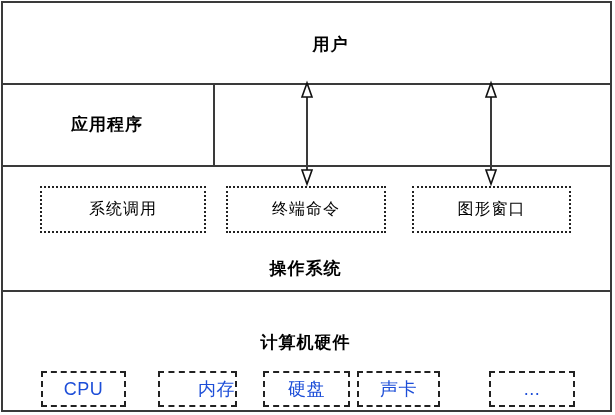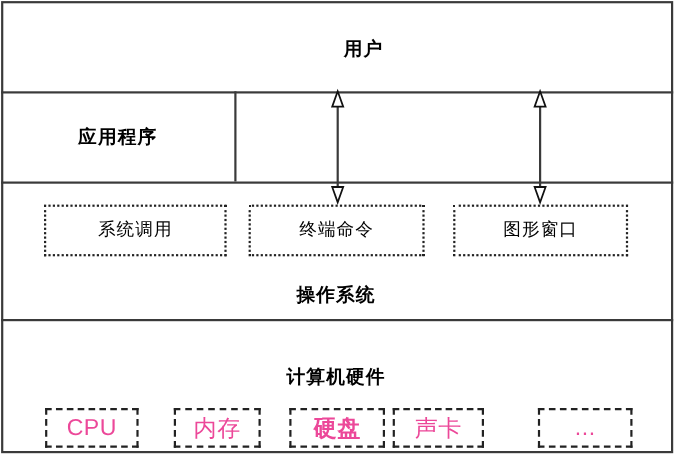--- a/index.html
+++ b/index.html
@@ -73,23 +73,23 @@
     color: #000000;
     background: transparent;
   }
   .hw-box {
     position: absolute;
     box-sizing: border-box;
     border: 2px dashed #222222;
     display: flex;
     align-items: center;
     justify-content: center;
-    font-size: 21px;
+    font-size: 18px;
     letter-spacing: 0.5px;
-    color: #ec4899;
+    color: #1d4ed8;
     background: transparent;
   }
   .arrow-svg {
     position: absolute;
     overflow: visible;
   }
 </style>
 </head>
 <body>
 
@@ -122,24 +122,24 @@
     <div class="app-box" style="left:0;top:0;width:214px;height:82px;">
       <span>应用程序</span>
     </div>
   </div>
 
   <div class="layer" style="left:1px;top:290px;width:611px;height:131px;">
     <div class="layer-title" style="left:-1px;top:41px;width:611px;">计算机硬件</div>
     <div class="hw-box" style="left:40px;top:81px;width:85px;height:36px;">
       <span>CPU</span>
     </div>
-    <div class="hw-box" style="left:157px;top:81px;width:79px;height:36px;">
+    <div class="hw-box" style="left:157px;top:81px;width:79px;height:36px;justify-content:flex-end;">
       <span>内存</span>
     </div>
-    <div class="hw-box" style="left:262px;top:81px;width:87px;height:36px;font-weight:bold;">
+    <div class="hw-box" style="left:262px;top:81px;width:87px;height:36px;">
       <span>硬盘</span>
     </div>
     <div class="hw-box" style="left:356px;top:81px;width:83px;height:36px;">
       <span>声卡</span>
     </div>
     <div class="hw-box" style="left:488px;top:81px;width:86px;height:36px;">
       <span>...</span>
     </div>
   </div>
 

